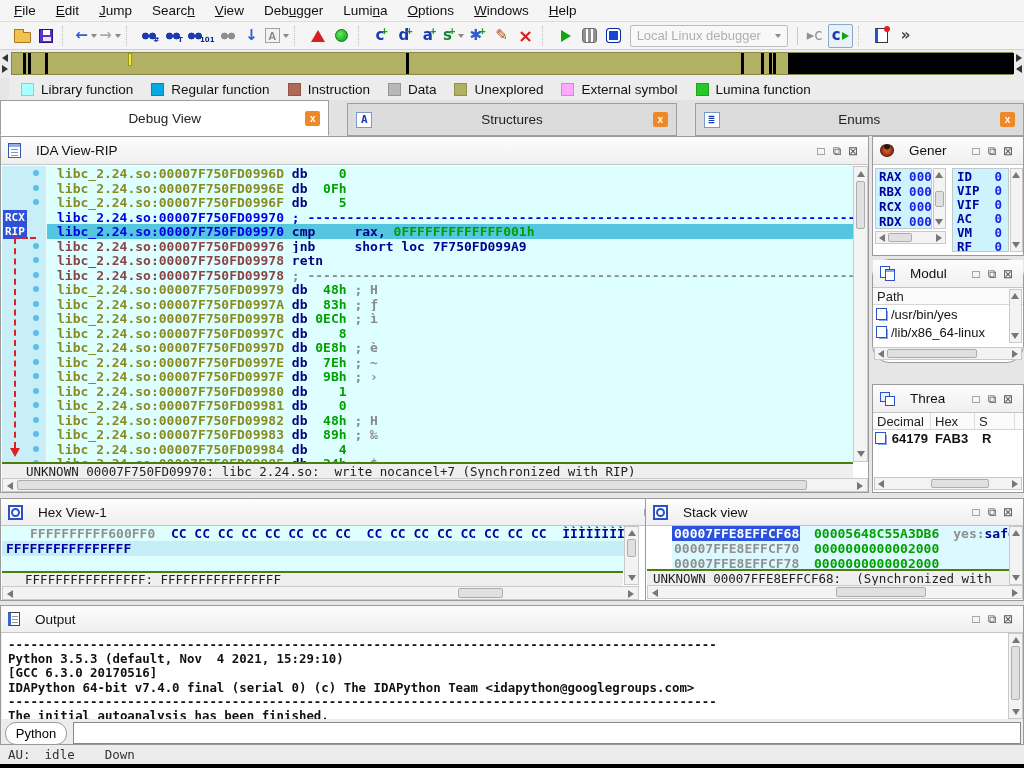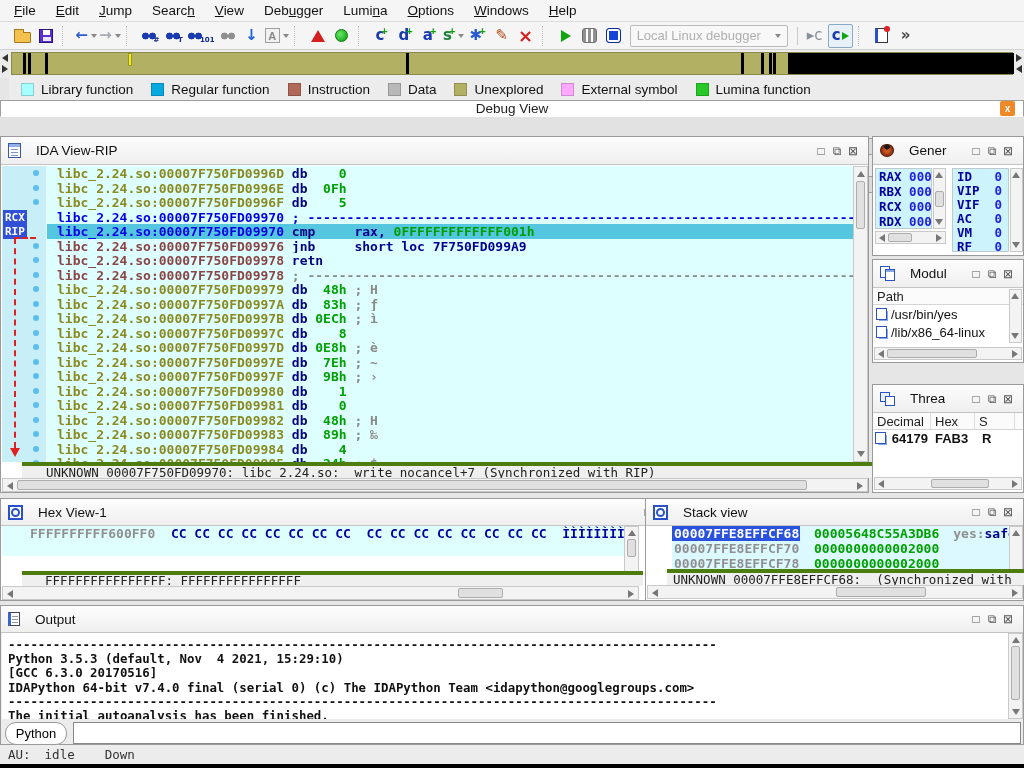--- a/index.html
+++ b/index.html
@@ -65,40 +65,40 @@
   .nav-arr.l{border-right:6px solid #333;}
   .nav-arr.r{border-left:6px solid #333;}
 
   
   #legend{position:absolute;left:0;top:78px;width:1024px;height:22px;background:#ECECEC;
     display:flex;align-items:center;padding-left:12px;gap:18px;margin-left:9px;}
   .litem{display:inline-flex;align-items:center;gap:7px;font-size:13.5px;color:#111;}
   .lchip{width:13px;height:13px;display:inline-block;border:1px solid rgba(0,0,0,.18);}
 
   
-  #tabbar{position:absolute;left:0;top:100px;width:1024px;height:36px;background:#E2E2E2;display:flex;gap:18px;flex-direction:column;}
+  #tabbar{position:absolute;left:0;top:100px;width:1024px;height:36px;background:#E2E2E2;display:flex;gap:18px;}
   .tab{flex:1;position:relative;display:flex;align-items:center;background:#DBDBDB;
     border:1px solid #9E9E9E;border-bottom:1px solid #9E9E9E;margin-top:3px;}
   .tab.active{background:#FFF;border-bottom:1px solid #FFF;margin-top:0;}
   .ticon{position:absolute;left:8px;width:16px;height:16px;background:#FFF;border:1px solid #7A9AC8;
     color:#1A3AB0;font:bold 11px "DejaVu Sans Mono",monospace;display:flex;align-items:center;justify-content:center;}
   .tlabel{flex:1;text-align:center;font-size:13.5px;color:#222;}
   .tclose{position:absolute;right:8px;width:15px;height:15px;background:#F08828;border-radius:2px;
     color:#FFF;font:bold 10px "Liberation Sans",sans-serif;display:flex;align-items:center;justify-content:center;}
 
   
   .panel{position:absolute;border:1px solid #9A9A9A;background:#FFF;}
   .ptitle{height:28px;background:linear-gradient(#FDFDFD,#EFEFEF);border-bottom:1px solid #C4C4C4;
     display:flex;align-items:center;gap:7px;padding:0 7px;}
   .ptitle .title{font-size:13.5px;color:#111;white-space:nowrap;overflow:hidden;margin-left:8px;}
   .ptitle .spacer{flex:1;}
   .wbtn{width:16px;text-align:center;font-size:12px;color:#555;}
-  .pstatus{position:absolute;left:1px;background:#EFEFEF;border-top:4px solid #4d7c0f;
+  .pstatus{position:absolute;left:1px;background:#EFEFEF;border-top:2px solid #4d7c0f;
     font:12.5px "DejaVu Sans Mono",monospace;color:#222;display:flex;align-items:center;
-    white-space:pre;overflow:hidden;margin-left:20px;}
+    white-space:pre;overflow:hidden;}
 
   
   .sb{position:absolute;background:#F3F3F3;border:1px solid #C9C9C9;}
   .sbthumb{position:absolute;background:#E0E0E0;border:1px solid #ADADAD;border-radius:2px;}
   .arr{position:absolute;width:0;height:0;}
   .arr.u{border-left:4px solid transparent;border-right:4px solid transparent;border-bottom:6px solid #777;}
   .arr.d{border-left:4px solid transparent;border-right:4px solid transparent;border-top:6px solid #777;}
   .arr.l{border-top:4px solid transparent;border-bottom:4px solid transparent;border-right:6px solid #777;}
   .arr.r{border-top:4px solid transparent;border-bottom:4px solid transparent;border-left:6px solid #777;}
 
@@ -144,21 +144,21 @@
     border-left:5px solid transparent;border-right:5px solid transparent;border-top:9px solid #E02020;}
 
   
   #regs-panel{left:872px;top:136px;width:152px;height:120px;}
   .cyanlist{position:absolute;background:#CDF4FC;border:1px solid #BFC8CC;overflow:hidden;}
   .regrow{height:15px;line-height:15px;font:bold 12.5px "DejaVu Sans Mono",monospace;white-space:pre;padding-left:3px;}
   .regrow .rn{color:#0000A0;} .regrow .rv{color:#2020E0;}
   .flagrow{height:14px;line-height:14px;font:bold 12.5px "DejaVu Sans Mono",monospace;
     display:flex;justify-content:space-between;padding:0 6px 0 4px;}
   .flagrow .rn{color:#0000A0;} .flagrow .rv{color:#2020E0;}
-  #mods-panel{left:872px;top:259px;width:152px;height:104px;}
+  #mods-panel{left:872px;top:259px;width:152px;height:104px;border-radius:18px;}
   .mhead{height:17px;line-height:17px;font-size:13px;color:#222;padding-left:4px;
     background:#FBFBFB;border-bottom:1px solid #D5D5D5;}
   .modrow{height:18px;display:flex;align-items:center;gap:4px;padding-left:3px;font-size:13px;
     color:#111;white-space:nowrap;overflow:hidden;}
   .mod-icon{width:11px;height:12px;background:#FFF;border:1px solid #2A52C8;box-shadow:2px 2px 0 -1px #88A8E8;flex:none;}
   #thr-panel{left:872px;top:384px;width:152px;height:109px;}
   .thead{display:flex;height:17px;line-height:17px;font-size:13px;color:#222;
     background:#FBFBFB;border-bottom:1px solid #D5D5D5;}
   .thead span{padding-left:4px;border-right:1px solid #DDD;}
   .throw{display:flex;align-items:center;height:16px;font-weight:bold;font-size:13px;color:#111;gap:3px;padding-left:2px;}
@@ -668,20 +668,21 @@
     <span class="title">Hex View-1</span>
     <span class="spacer"></span>
     <span class="wctrls" style="display:flex;">
         <span class="wbtn">□</span>
         <span class="wbtn">⧉</span>
         <span class="wbtn">⊠</span>
       </span>
   </div>
   <div style="position:absolute;left:1px;top:27px;width:622px;height:45px;background:#FFF;overflow:hidden;">
     <div class="hexrow" style="background:#DFFFFF;padding-left:28px;"><span class="hx-addr">FFFFFFFFFF600FF0</span><span>  </span><span class="hx-bytes">CC CC CC CC CC CC CC CC  CC CC CC CC CC CC CC CC</span><span>  </span><span class="hx-ascii">ÌÌÌÌÌÌÌÌÌÌ</span></div>
+    <div class="hexrow" style="background:#C6EEF6;color:#0000A0;"><span>FFFFFFFFFFFFFFFF</span></div>
     <div class="hexrow" style="background:#DFFFFF;"></div>
   </div>
   <div class="sb" style="left:623px;top:27px;width:15px;height:59px;">
     <span class="arr u" style="left:3px;top:3px;"></span>
     <div class="sbthumb" style="left:2px;top:12px;width:9px;height:18px;"></div>
     <span class="arr d" style="left:3px;bottom:3px;"></span>
   </div>
   <div class="pstatus" style="top:72px;width:621px;height:15px;padding-left:8px;">  FFFFFFFFFFFFFFFF: FFFFFFFFFFFFFFFF</div>
   <div class="sb" style="left:1px;top:87px;width:637px;height:14px;">
     <span class="arr l" style="left:4px;top:3px;"></span>

